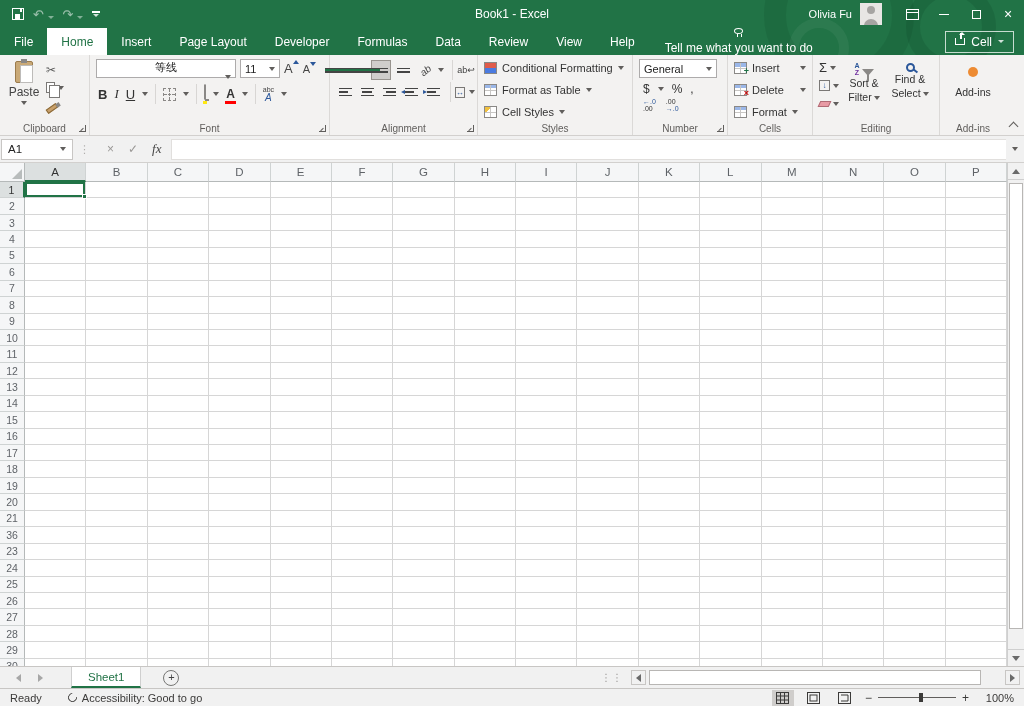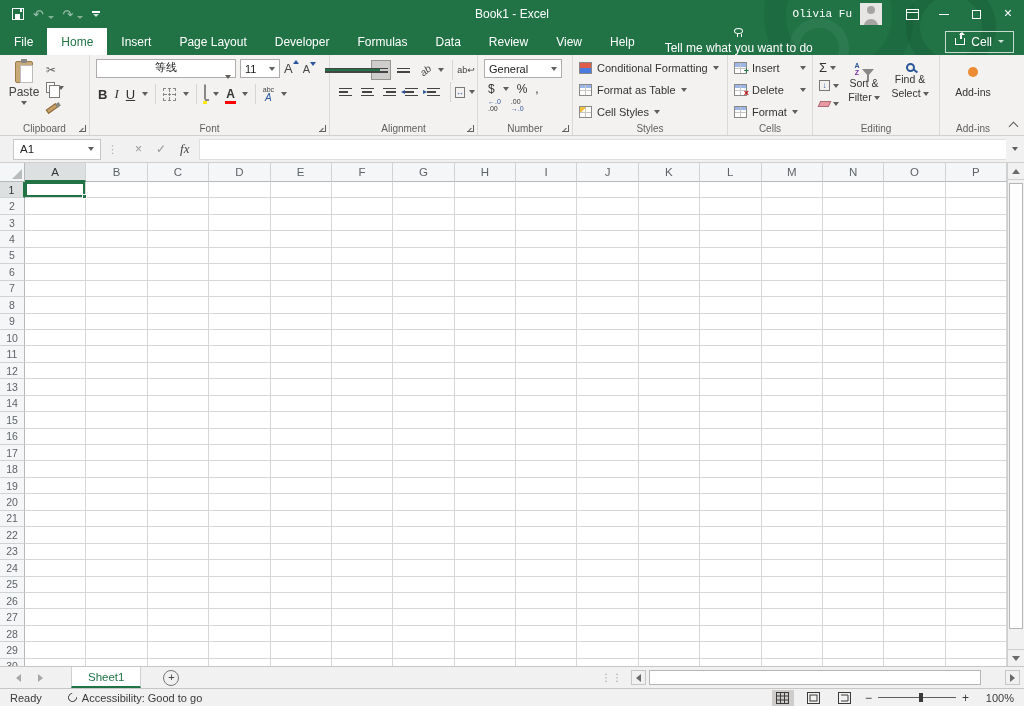--- a/index.html
+++ b/index.html
@@ -18,21 +18,21 @@
   .qat { display:flex; align-items:center; gap:9px; margin-left:12px; z-index:2; }
   .qat .glyph { font-size:13px; line-height:1; }
   .dim { opacity:.55; }
   .save-ic { width:12px; height:12px; border:1.5px solid #fff; position:relative; }
   .save-ic::after { content:""; position:absolute; left:2px; bottom:0; width:5px; height:5px; background:#fff; }
   .save-ic::before { content:""; position:absolute; left:2px; top:0; width:5px; height:3px; border-right:2px solid #fff; }
   .tinycv { width:0; height:0; border-left:3px solid transparent; border-right:3px solid transparent; border-top:3px solid rgba(255,255,255,.8); display:inline-block; }
   .qat-custom { display:flex; flex-direction:column; align-items:center; gap:1px; }
   .qat-custom .bar { width:8px; height:1.5px; background:#fff; }
   .win-title { position:absolute; left:0; right:0; text-align:center; font-size:12px; z-index:1; }
-  .tb-right { margin-left:auto; display:flex; align-items:center; z-index:2; height:100%;font-family:Liberation Mono, monospace; }
+  .tb-right { margin-left:auto; display:flex; align-items:center; z-index:2; height:100%; }
   .user-name { font-size:11px; margin-right:8px; }
   .avatar { width:22px; height:22px; background:#e8e6e4; position:relative; overflow:hidden; margin-right:14px; }
   .avatar .head { position:absolute; width:8px; height:8px; border-radius:50%; background:#a6a4a2; left:7px; top:3px; }
   .avatar .bodyy { position:absolute; width:14px; height:8px; border-radius:7px 7px 0 0; background:#a6a4a2; left:4px; bottom:-2px; }
   .winbtn { width:32px; height:28px; display:flex; align-items:center; justify-content:center; color:#fff; }
   .ribopt { width:13px; height:11px; border:1px solid #fff; position:relative; }
   .ribopt::before { content:""; position:absolute; left:0; top:2px; right:0; height:1px; background:#fff; }
   .minbar { width:10px; height:1px; background:#fff; }
   .maxbox { width:9px; height:9px; border:1px solid #fff; }
   .closex { font-size:14px; line-height:1; }
@@ -151,21 +151,21 @@
   .lblline { display:flex; align-items:center; gap:2px; justify-content:center; }
 
   
   .g-add { width:66px; flex-direction:column; align-items:center; }
   .orange-dot { width:10px; height:10px; border-radius:50%; background:#ed8b33; margin-top:8px; }
   .addins-lbl { font-size:10.5px; color:#333; margin-top:9px; }
   .collapse { position:absolute; right:7px; bottom:5px; width:7px; height:7px; border-left:1.5px solid #605e5c; border-top:1.5px solid #605e5c; transform:rotate(45deg); }
 
   
   .fbar { flex:0 0 27px; background:#f1f1f1; border-bottom:1px solid #d2d0ce; display:flex; align-items:center; padding:2px 0; }
-  .namebox { width:88px; height:21px; background:#fff; border:1px solid #c8c6c4; margin-left:13px; display:flex; align-items:center; padding:0 6px; font-size:11.5px; color:#222; }
+  .namebox { width:72px; height:21px; background:#fff; border:1px solid #c8c6c4; margin-left:1px; display:flex; align-items:center; padding:0 6px; font-size:11.5px; color:#222; }
   .namebox .cv { margin-left:auto; }
   .fdots { color:#b0aeac; font-size:11px; margin:0 6px; letter-spacing:1px; }
   .fbtns { display:flex; align-items:center; gap:14px; padding:0 10px; color:#9a9896; font-size:12px; }
   .fx { font-family:"Liberation Serif", serif; font-style:italic; color:#444; font-size:13px; }
   .finput { flex:1; height:21px; background:#fff; border:1px solid #e1dfdd; border-right:none; padding:0 6px; font-size:11.5px; }
   .fexpand { width:18px; display:flex; justify-content:center; color:#8a8886; }
 
   
   .gridwrap { flex:1; display:flex; flex-direction:column; overflow:hidden; background:#fff; }
   .chrow { flex:0 0 19px; display:flex; }
@@ -417,62 +417,62 @@
         <span class="vsep" style="margin-left:4px;"></span>
         <span class="merge-ic">
             <span>↔</span>
           </span>
         <span class="cv"></span>
       </div>
       <div class="glabel">Alignment</div>
       <span class="launcher"></span>
     </div>
 
-    <div class="rgroup g-num">
-      <div class="combo" style="width:78px;">
-          <span>General</span>
-          <span class="cv"></span>
-        </div>
-      <div class="num-r2">
-        <span>$</span>
-        <span class="cv"></span>
-        <span>%</span>
-        <span>,</span>
-      </div>
-      <div class="num-r3">
-        <span class="dec">
-            <span class="blue">←.0</span>
-            <span>.00</span>
-          </span>
-        <span class="dec">
-            <span>.00</span>
-            <span class="blue">→.0</span>
-          </span>
-      </div>
-      <div class="glabel">Number</div>
-      <span class="launcher"></span>
-    </div>
-
     <div class="rgroup g-styles">
       <div class="srow">
           <span class="ico14 ico-cf"></span>
           <span>Conditional Formatting</span>
           <span class="cv"></span>
         </div>
       <div class="srow">
           <span class="ico14 ico-ft"></span>
           <span>Format as Table</span>
           <span class="cv"></span>
         </div>
       <div class="srow">
           <span class="ico14 ico-cs"></span>
           <span>Cell Styles</span>
           <span class="cv"></span>
         </div>
       <div class="glabel">Styles</div>
+    </div>
+
+    <div class="rgroup g-num">
+      <div class="combo" style="width:78px;">
+          <span>General</span>
+          <span class="cv"></span>
+        </div>
+      <div class="num-r2">
+        <span>$</span>
+        <span class="cv"></span>
+        <span>%</span>
+        <span>,</span>
+      </div>
+      <div class="num-r3">
+        <span class="dec">
+            <span class="blue">←.0</span>
+            <span>.00</span>
+          </span>
+        <span class="dec">
+            <span>.00</span>
+            <span class="blue">→.0</span>
+          </span>
+      </div>
+      <div class="glabel">Number</div>
+      <span class="launcher"></span>
     </div>
 
     <div class="rgroup g-cells">
       <div class="srow">
           <span class="ico14 ico-ft">
             <span class="mark mk-plus">+</span>
           </span>
           <span>Insert</span>
           <span class="cv" style="margin-left:auto;margin-right:4px;"></span>
         </div>
@@ -604,21 +604,21 @@
           <div class="rh">12</div>
           <div class="rh">13</div>
           <div class="rh">14</div>
           <div class="rh">15</div>
           <div class="rh">16</div>
           <div class="rh">17</div>
           <div class="rh">18</div>
           <div class="rh">19</div>
           <div class="rh">20</div>
           <div class="rh">21</div>
-          <div class="rh">22</div>
+          <div class="rh">36</div>
           <div class="rh">23</div>
           <div class="rh">24</div>
           <div class="rh">25</div>
           <div class="rh">26</div>
           <div class="rh">27</div>
           <div class="rh">28</div>
           <div class="rh">29</div>
           <div class="rh">30</div>
         </div>
       <div class="cellsarea">

